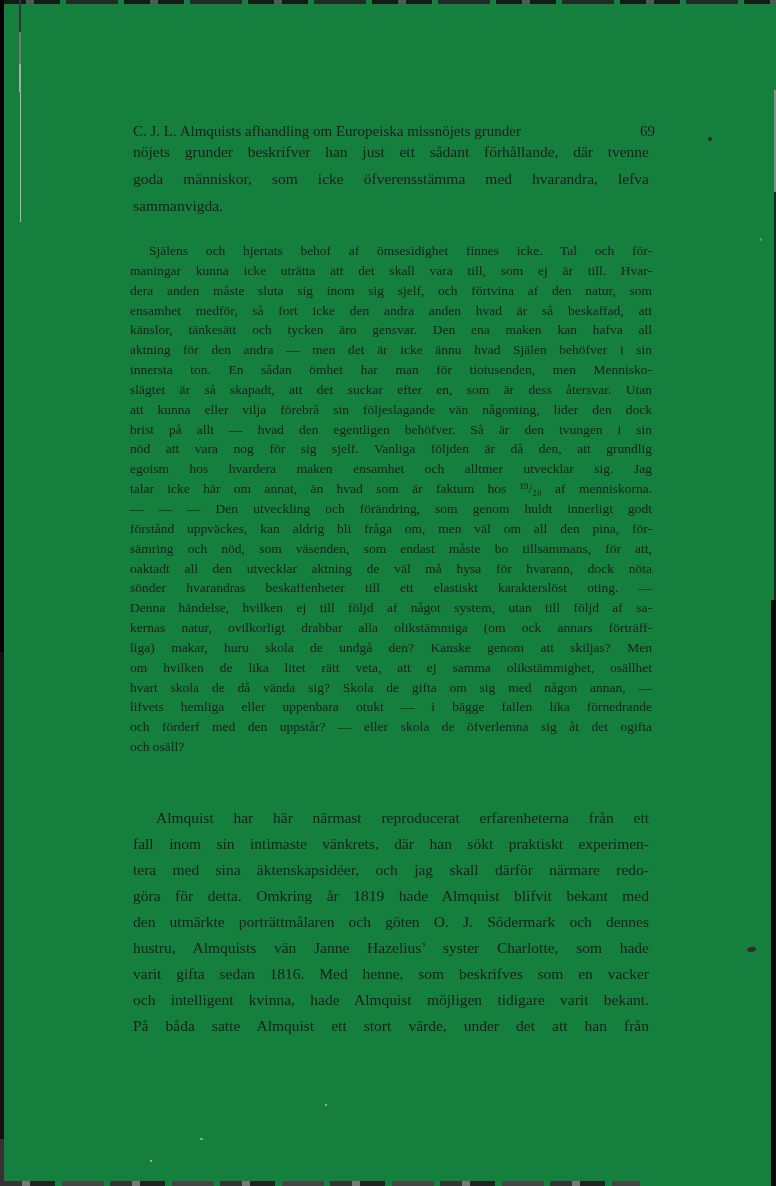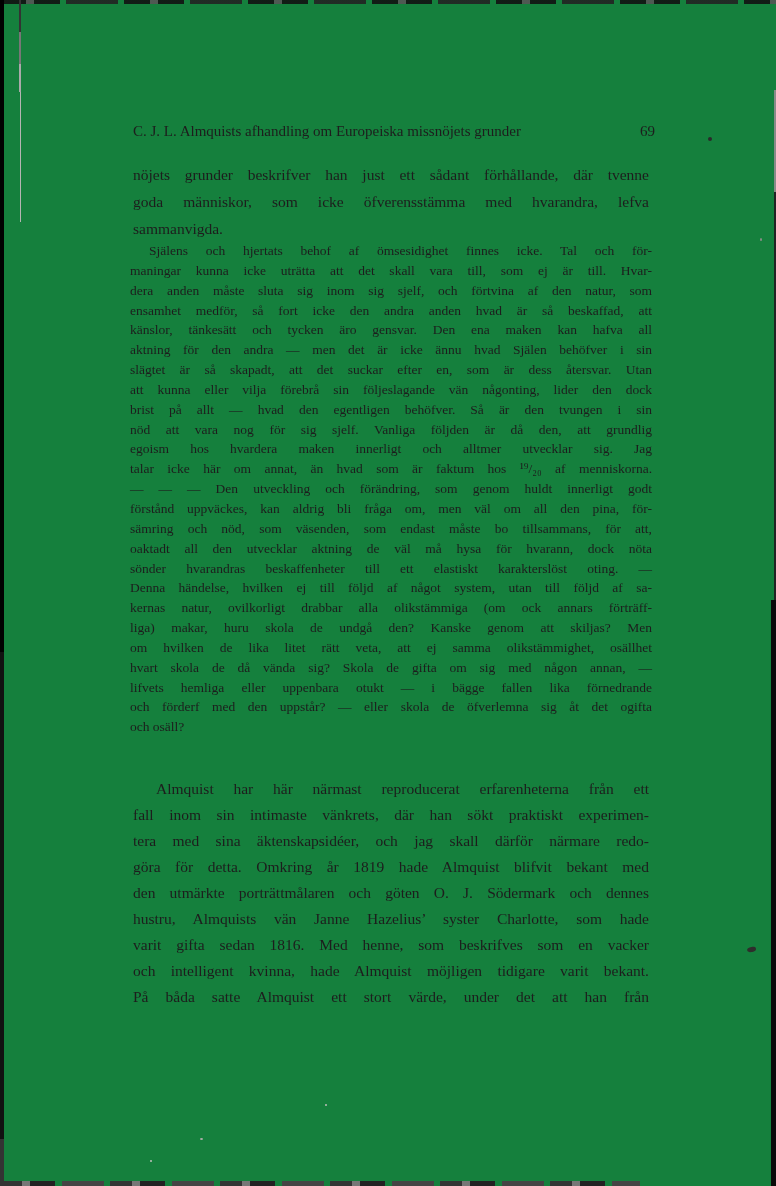--- a/index.html
+++ b/index.html
@@ -62,28 +62,28 @@
     position: absolute; left: 133px; top: 123px; width: 522px;
     display: flex; justify-content: space-between; align-items: baseline;
     font-size: 15px; white-space: nowrap;
   }
   .tblock { position: absolute; left: 133px; width: 516px; }
   .tline {
     text-align: justify; text-align-last: justify;
     white-space: normal;
   }
   .last-left .tline:last-child { text-align-last: left; }
-  .para-top   { top: 161px; font-size: 15.5px; }
+  .para-top   { top: 138px; font-size: 15.5px; }
   .para-top    .tline { height: 27px; line-height: 27px; }
   .quote-block { top: 241px; left: 130px; width: 522px; font-size: 13.5px; }
   .quote-block .tline { height: 19.85px; line-height: 19.85px; }
   .para-bottom { top: 776px; font-size: 15.5px; }
   .para-bottom .tline { height: 26px; line-height: 26px; }
   .indent-first .tline:first-child { text-indent: 19px; }
-  .indent-first-lg .tline:first-child { text-indent: 23px; }
+  .indent-first-lg .tline:first-child { text-indent: 23px; margin-top: 29px; }
 </style>
 </head>
 <body>
 
 <div class="page">
 
   <div class="edge-top"></div>
   <div class="edge-left"></div>
   <div class="gutter-line"></div>
   <div class="gutter-line-faint"></div>
@@ -108,25 +108,26 @@
       <div class="tline">sammanvigda.</div>
     </div>
 
   <div class="tblock quote-block last-left indent-first">
       <div class="tline">Själens och hjertats behof af ömsesidighet finnes icke. Tal och för-</div>
       <div class="tline">maningar kunna icke uträtta att det skall vara till, som ej är till. Hvar-</div>
       <div class="tline">dera anden måste sluta sig inom sig sjelf, och förtvina af den natur, som</div>
       <div class="tline">ensamhet medför, så fort icke den andra anden hvad är så beskaffad, att</div>
       <div class="tline">känslor, tänkesätt och tycken äro gensvar. Den ena maken kan hafva all</div>
       <div class="tline">aktning för den andra — men det är icke ännu hvad Själen behöfver i sin</div>
+      <div class="tline">innersta ton. En sådan ömhet har man för tiotusenden, men Mennisko-</div>
       <div class="tline">slägtet är så skapadt, att det suckar efter en, som är dess återsvar. Utan</div>
       <div class="tline">att kunna eller vilja förebrå sin följeslagande vän någonting, lider den dock</div>
       <div class="tline">brist på allt — hvad den egentligen behöfver. Så är den tvungen i sin</div>
       <div class="tline">nöd att vara nog för sig sjelf. Vanliga följden är då den, att grundlig</div>
-      <div class="tline">egoism hos hvardera maken innerligt och alltmer utvecklar sig. Jag</div>
+      <div class="tline">egoism hos hvardera maken ensamhet och alltmer utvecklar sig. Jag</div>
       <div class="tline">talar icke här om annat, än hvad som är faktum hos ¹⁹/₂₀ af menniskorna.</div>
       <div class="tline">— — — Den utveckling och förändring, som genom huldt innerligt godt</div>
       <div class="tline">förstånd uppväckes, kan aldrig bli fråga om, men väl om all den pina, för-</div>
       <div class="tline">sämring och nöd, som väsenden, som endast måste bo tillsammans, för att,</div>
       <div class="tline">oaktadt all den utvecklar aktning de väl må hysa för hvarann, dock nöta</div>
       <div class="tline">sönder hvarandras beskaffenheter till ett elastiskt karakterslöst oting. —</div>
       <div class="tline">Denna händelse, hvilken ej till följd af något system, utan till följd af sa-</div>
       <div class="tline">kernas natur, ovilkorligt drabbar alla olikstämmiga (om ock annars förträff-</div>
       <div class="tline">liga) makar, huru skola de undgå den? Kanske genom att skiljas? Men</div>
       <div class="tline">om hvilken de lika litet rätt veta, att ej samma olikstämmighet, osällhet</div>

